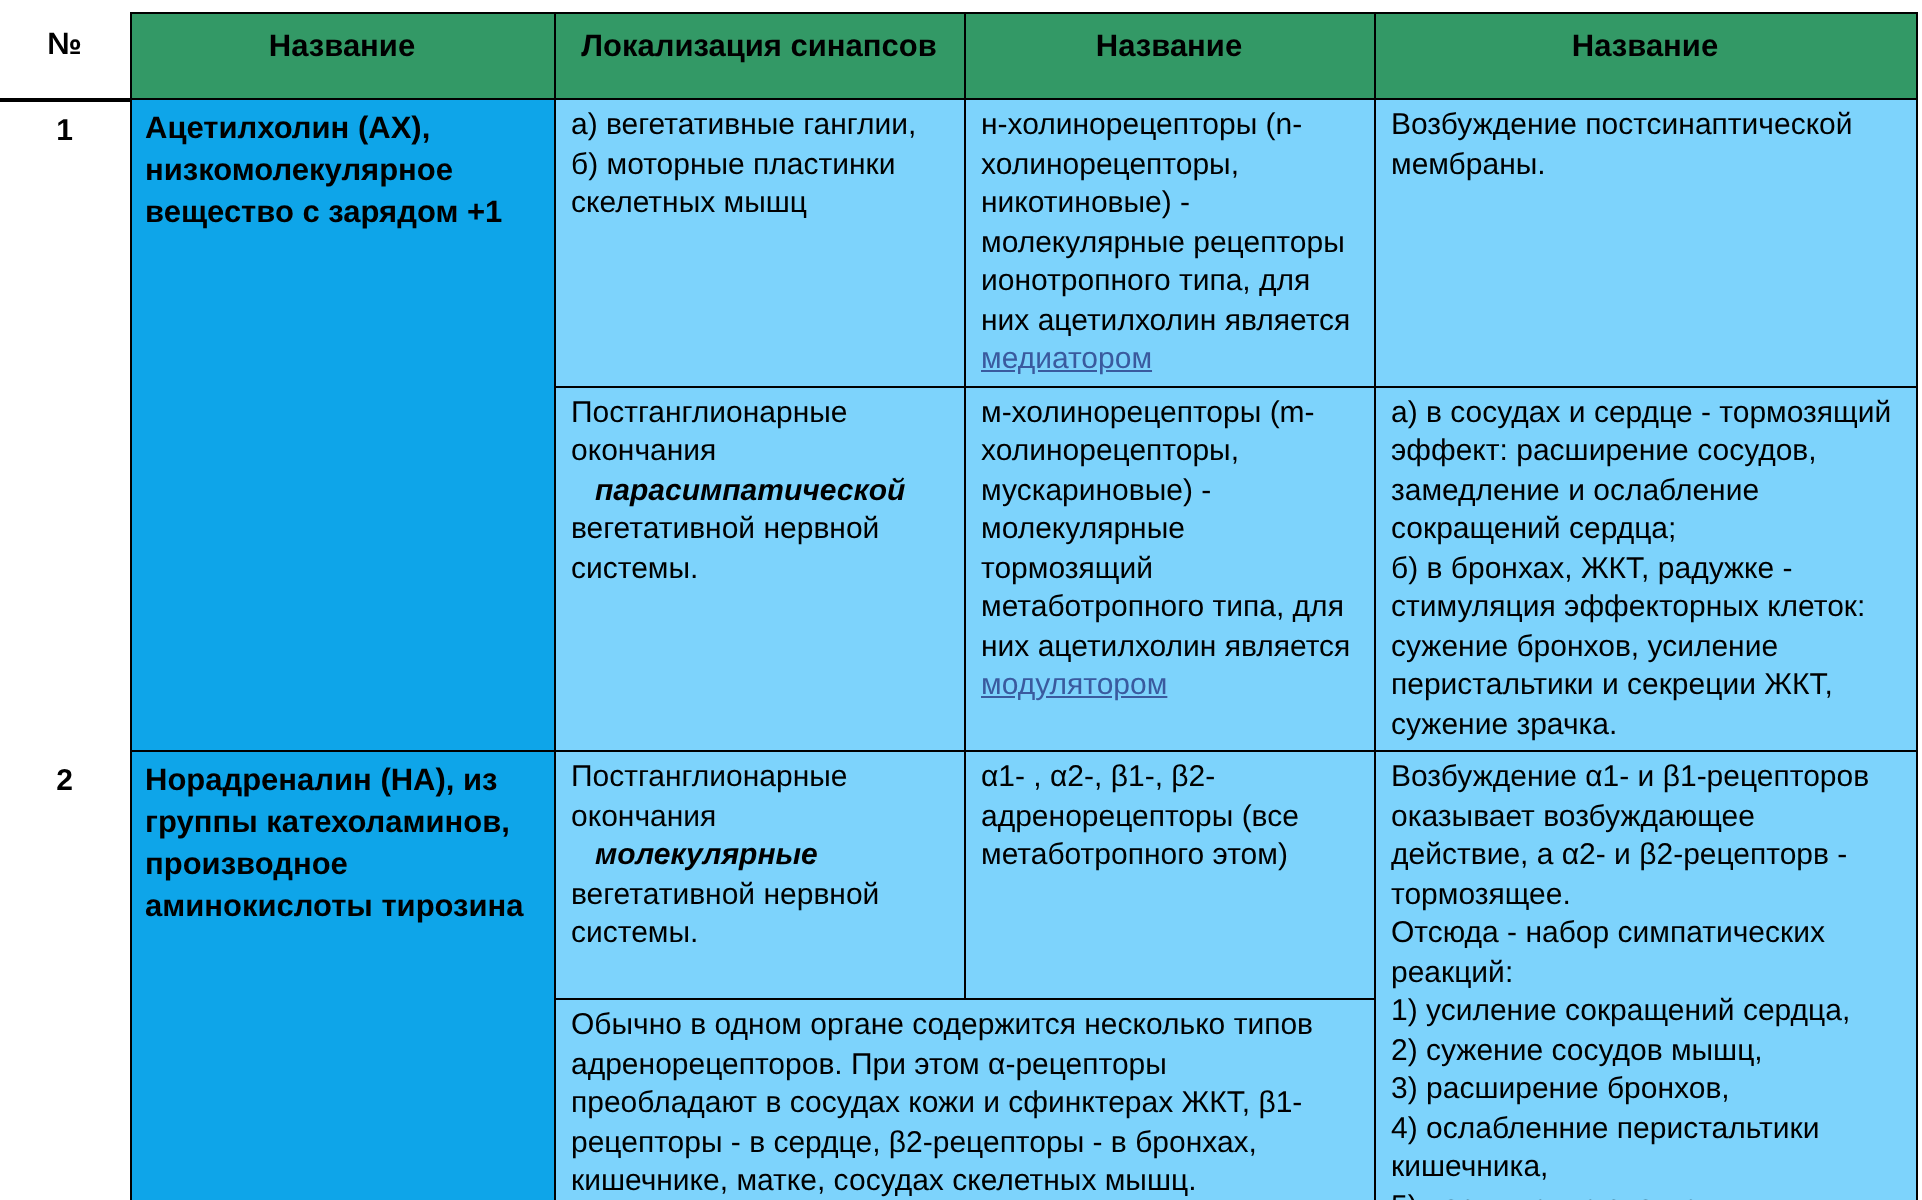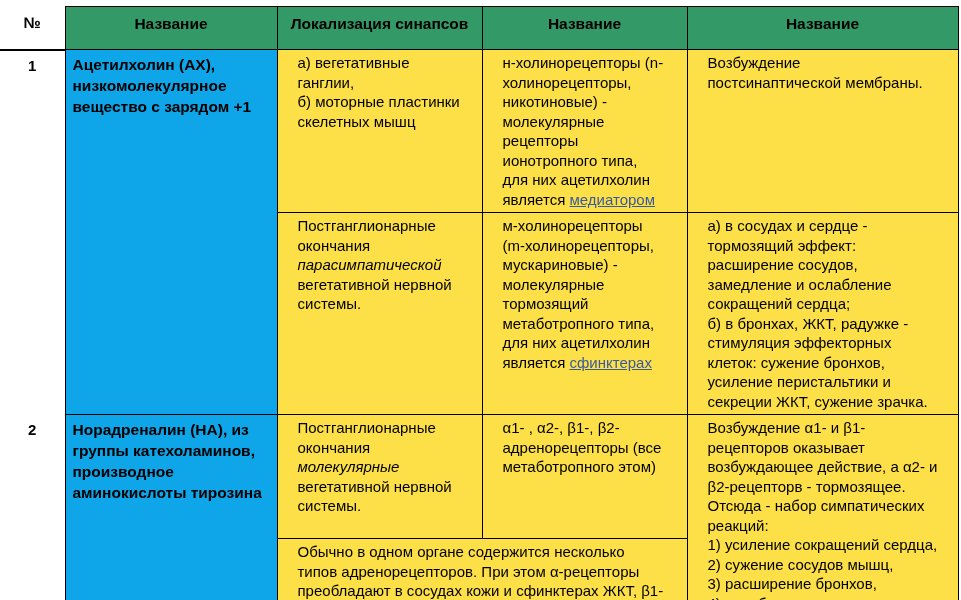--- a/index.html
+++ b/index.html
@@ -47,28 +47,28 @@
   td.name-cell {
     background: #0ea5e9;
     border: 1.5px solid #000;
     font-weight: bold;
     font-size: 15.5px;
     line-height: 21px;
     padding: 4px 7px;
     white-space: pre-wrap;
   }
   td.lite-cell {
-    background: #fde047;
+    background: #7dd3fc;
     border: 1.5px solid #000;
     font-size: 15px;
     line-height: 19.5px;
-    padding: 3px 20px;
+    padding: 3px 8px;
     white-space: pre-wrap;
   }
-  .bold-italic { font-weight: normal; font-style: italic; }
+  .bold-italic { font-weight: bold; font-style: italic; margin-left: 12px; }
   a.term-link { color: #3A5A9E; text-decoration: underline; cursor: pointer; }
 </style>
 </head>
 <body>
 
 <table class="nt-table">
   <colgroup>
     <col style="width:65px">
       <col style="width:212px">
       <col style="width:205px">
@@ -86,21 +86,21 @@
   <tr style="height:138px">
     <td class="num-cell" rowspan="2">1</td>
     <td class="name-cell" rowspan="2">Ацетилхолин (АХ), низкомолекулярное вещество с зарядом +1</td>
     <td class="lite-cell">а) вегетативные ганглии,
 б) моторные пластинки скелетных мышц</td>
     <td class="lite-cell"><span>н-холинорецепторы (n-холинорецепторы, никотиновые) - молекулярные рецепторы ионотропного типа, для них ацетилхолин является </span><a class="term-link" href="#">медиатором</a></td>
     <td class="lite-cell">Возбуждение постсинаптической мембраны.</td>
   </tr>
   <tr style="height:171px">
     <td class="lite-cell"><span>Постганглионарные окончания </span><span class="bold-italic">парасимпатической</span><span> вегетативной нервной системы.</span></td>
-    <td class="lite-cell"><span>м-холинорецепторы (m-холинорецепторы, мускариновые) - молекулярные тормозящий метаботропного типа, для них ацетилхолин является </span><a class="term-link" href="#">сфинктерах</a></td>
+    <td class="lite-cell"><span>м-холинорецепторы (m-холинорецепторы, мускариновые) - молекулярные тормозящий метаботропного типа, для них ацетилхолин является </span><a class="term-link" href="#">модулятором</a></td>
     <td class="lite-cell">а) в сосудах и сердце - тормозящий эффект: расширение сосудов, замедление и ослабление сокращений сердца;
 б) в бронхах, ЖКТ, радужке - стимуляция эффекторных клеток: сужение бронхов, усиление перистальтики и секреции ЖКТ, сужение зрачка.</td>
   </tr>
   <tr style="height:120px">
     <td class="num-cell" rowspan="2">2</td>
     <td class="name-cell" rowspan="2">Норадреналин (НА), из группы катехоламинов, производное аминокислоты тирозина</td>
     <td class="lite-cell"><span>Постганглионарные окончания </span><span class="bold-italic">молекулярные</span><span> вегетативной нервной системы.</span></td>
     <td class="lite-cell">α1- , α2-, β1-, β2-адренорецепторы (все метаботропного этом)</td>
     <td class="lite-cell" rowspan="2">Возбуждение α1- и β1-рецепторов оказывает возбуждающее действие, а α2- и β2-рецепторв - тормозящее.
 Отсюда - набор симпатических реакций:

